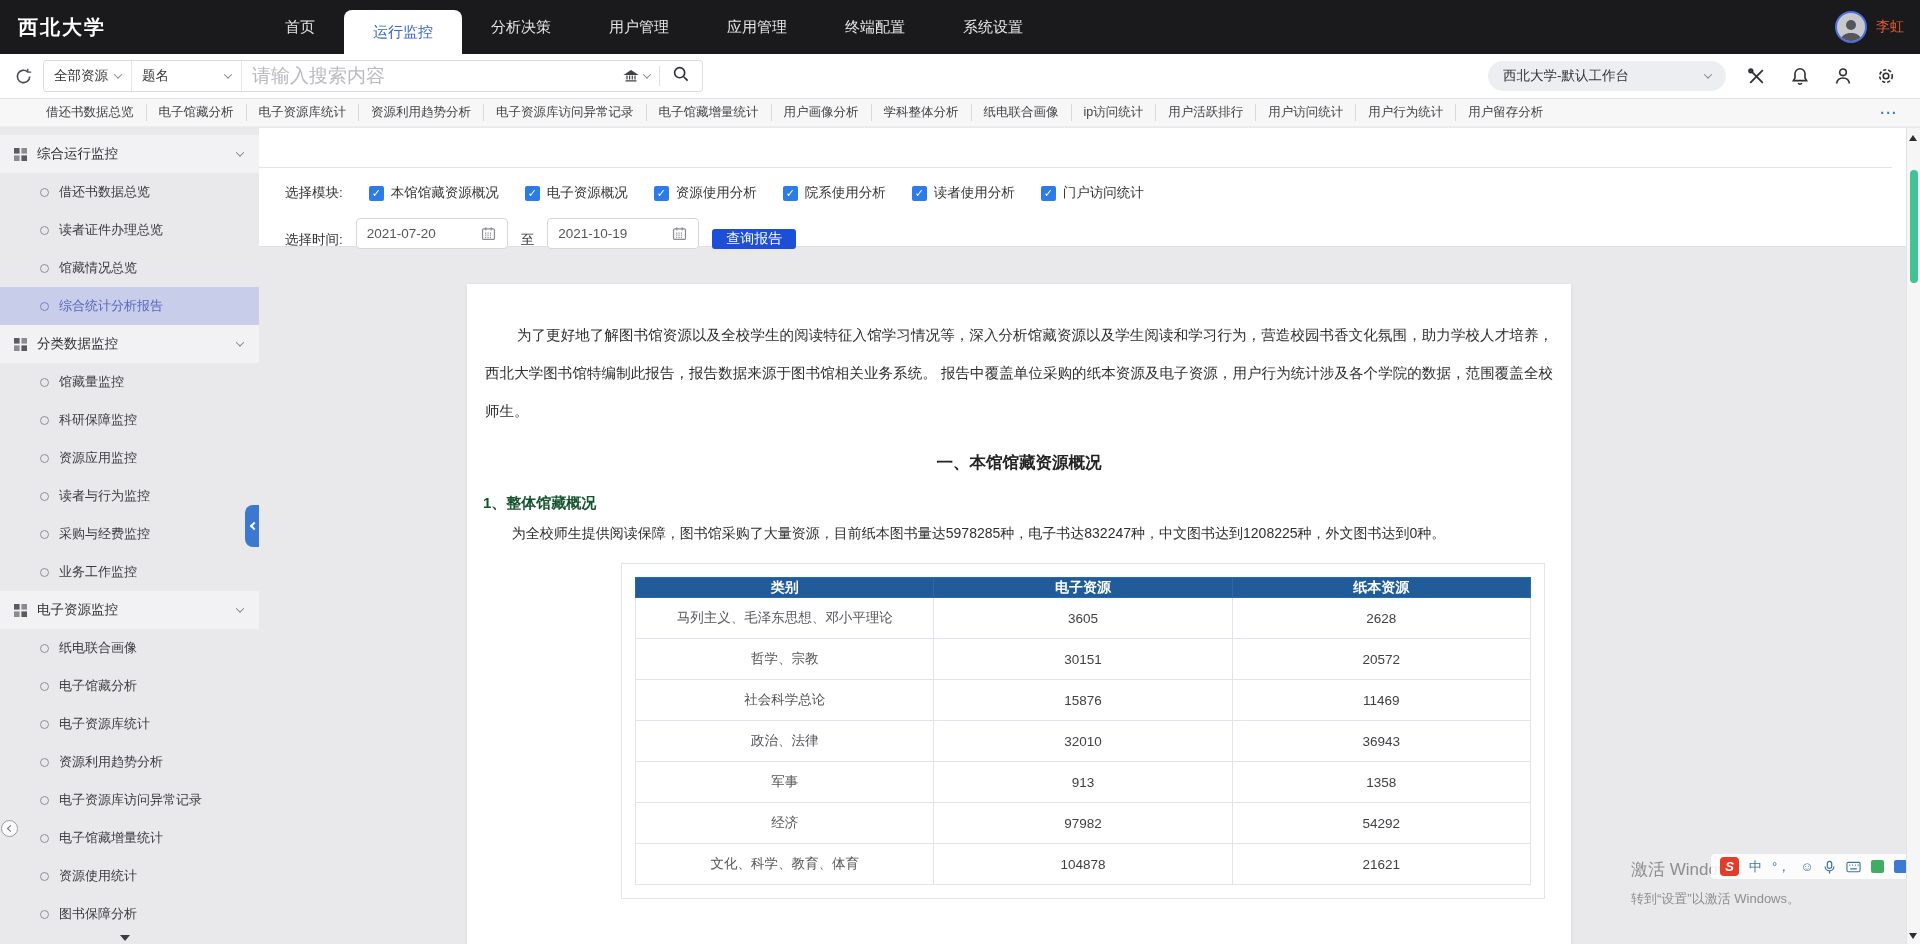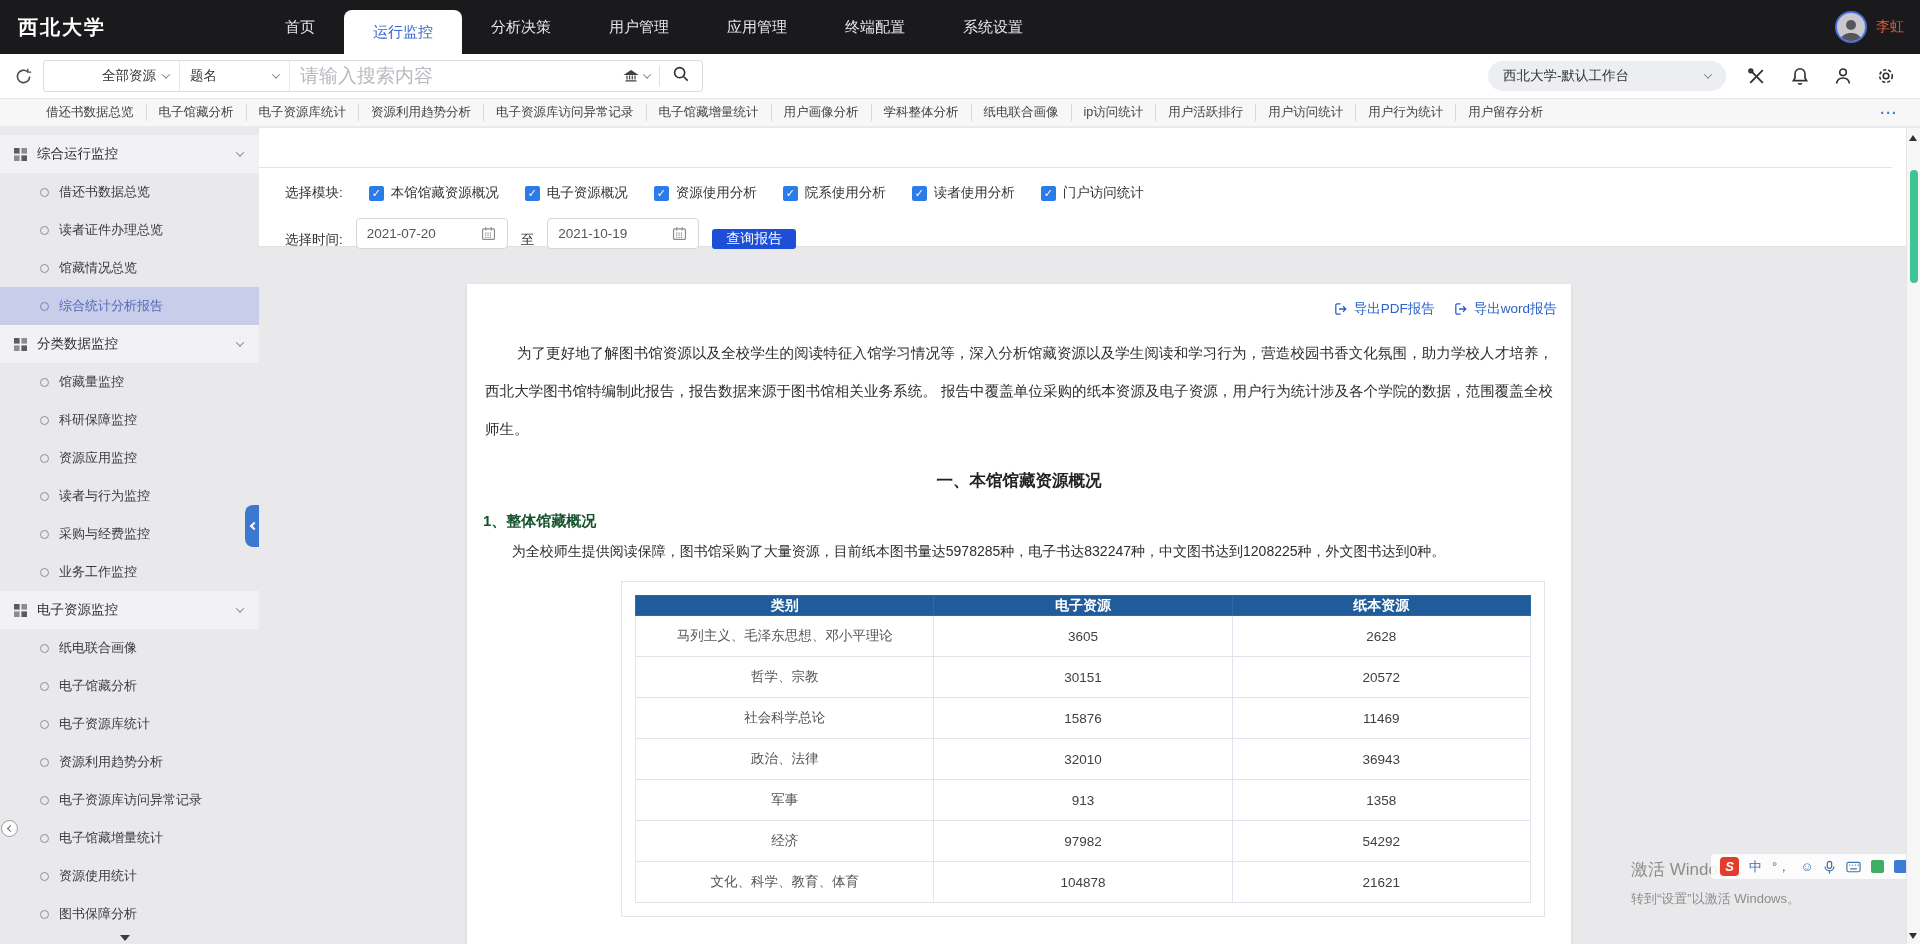--- a/index.html
+++ b/index.html
@@ -10,21 +10,21 @@
   .topnav{display:flex;margin-left:150px;height:100%;align-items:flex-end;}
   .nav-item{padding:0 29px;line-height:54px;font-size:15px;cursor:pointer;white-space:nowrap;}
   .nav-item.active{background:#fff;color:#3a66d0;border-radius:8px 8px 0 0;line-height:44px;height:44px;}
   .top-right{margin-left:auto;display:flex;align-items:center;margin-right:16px;gap:9px;}
   .avatar{width:32px;height:32px;border-radius:50%;border:2px solid #4a6fe0;background:#c9c9cd;overflow:hidden;display:flex;align-items:flex-end;justify-content:center;}
   .avatar svg{display:block;}
   .username{color:#e05a35;font-size:14px;}
   
   .toolbar{height:45px;background:#fff;border-bottom:1px solid #e3e3e6;display:flex;align-items:center;padding:0 14px;}
   .icon-btn{display:flex;align-items:center;justify-content:center;cursor:pointer;}
-  .search-compound{display:flex;align-items:center;height:32px;border:1px solid #dcdce0;border-radius:3px;width:660px;margin-left:10px;background:#fff;padding-left:48px;}
+  .search-compound{display:flex;align-items:center;height:32px;border:1px solid #dcdce0;border-radius:3px;width:660px;margin-left:10px;background:#fff;}
   .sc-select{display:flex;align-items:center;justify-content:space-between;padding:0 10px;height:100%;border-right:1px solid #e7e7ea;font-size:13.5px;color:#333;cursor:pointer;}
   .sc-select.w1{width:88px;}.sc-select.w2{width:110px;}
   .sc-input{flex:1;border:none;outline:none;padding:0 10px;font-size:19px;color:#333;font-family:inherit;}
   .sc-input::placeholder{color:#b9b9c0;}
   .sc-org{display:flex;align-items:center;gap:5px;padding:0 9px;height:20px;border-right:1px solid #e0e0e4;cursor:pointer;}
   .sc-search{padding:0 12px;cursor:pointer;}
   .caret{display:inline-block;width:6px;height:6px;border-right:1.4px solid #85858c;border-bottom:1.4px solid #85858c;transform:rotate(45deg) translate(-1px,-1px);}
   .workspace-pill{margin-left:auto;width:238px;height:30px;background:#eceef1;border-radius:16px;display:flex;align-items:center;justify-content:space-between;padding:0 15px;font-size:13.5px;color:#333;cursor:pointer;}
   .toolbar-icons{display:flex;align-items:center;gap:23px;margin:0 10px 0 20px;}
   
@@ -358,36 +358,20 @@
                 <path d="M6.8 2.5v4M13.2 2.5v4"></path>
                 <path d="M6 9.5h8M6 12h8M6 14.5h8" stroke-dasharray="1.4 1.4"></path>
               </svg>
           </div>
           <button class="query-btn">查询报告</button>
         </div>
       </div>
     </div>
 
     <div class="report-card">
-      <div class="export-row">
-        <span class="export-link">
-          <svg width="16" height="16" viewBox="0 0 20 20" fill="none" stroke="#2a62c9" stroke-width="1.6">
-              <path d="M9.5 3.5H5.2A1.7 1.7 0 0 0 3.5 5.2v9.6a1.7 1.7 0 0 0 1.7 1.7h4.3"></path>
-              <path d="M12.5 6.5l3.5 3.5-3.5 3.5M7.5 10H16"></path>
-            </svg>
-          <span>导出PDF报告</span>
-        </span>
-        <span class="export-link">
-          <svg width="16" height="16" viewBox="0 0 20 20" fill="none" stroke="#2a62c9" stroke-width="1.6">
-              <path d="M9.5 3.5H5.2A1.7 1.7 0 0 0 3.5 5.2v9.6a1.7 1.7 0 0 0 1.7 1.7h4.3"></path>
-              <path d="M12.5 6.5l3.5 3.5-3.5 3.5M7.5 10H16"></path>
-            </svg>
-          <span>导出word报告</span>
-        </span>
-      </div>
       <div class="report-intro">为了更好地了解图书馆资源以及全校学生的阅读特征入馆学习情况等，深入分析馆藏资源以及学生阅读和学习行为，营造校园书香文化氛围，助力学校人才培养，西北大学图书馆特编制此报告，报告数据来源于图书馆相关业务系统。 报告中覆盖单位采购的纸本资源及电子资源，用户行为统计涉及各个学院的数据，范围覆盖全校师生。</div>
       <div class="sec-title">一、本馆馆藏资源概况</div>
       <div class="sub-title">1、整体馆藏概况</div>
       <div class="sub-text">为全校师生提供阅读保障，图书馆采购了大量资源，目前纸本图书量达5978285种，电子书达832247种，中文图书达到1208225种，外文图书达到0种。</div>
       <div class="table-wrap">
         <table>
           <thead>
               <tr>
                 <th>类别</th>
                 <th>电子资源</th>

